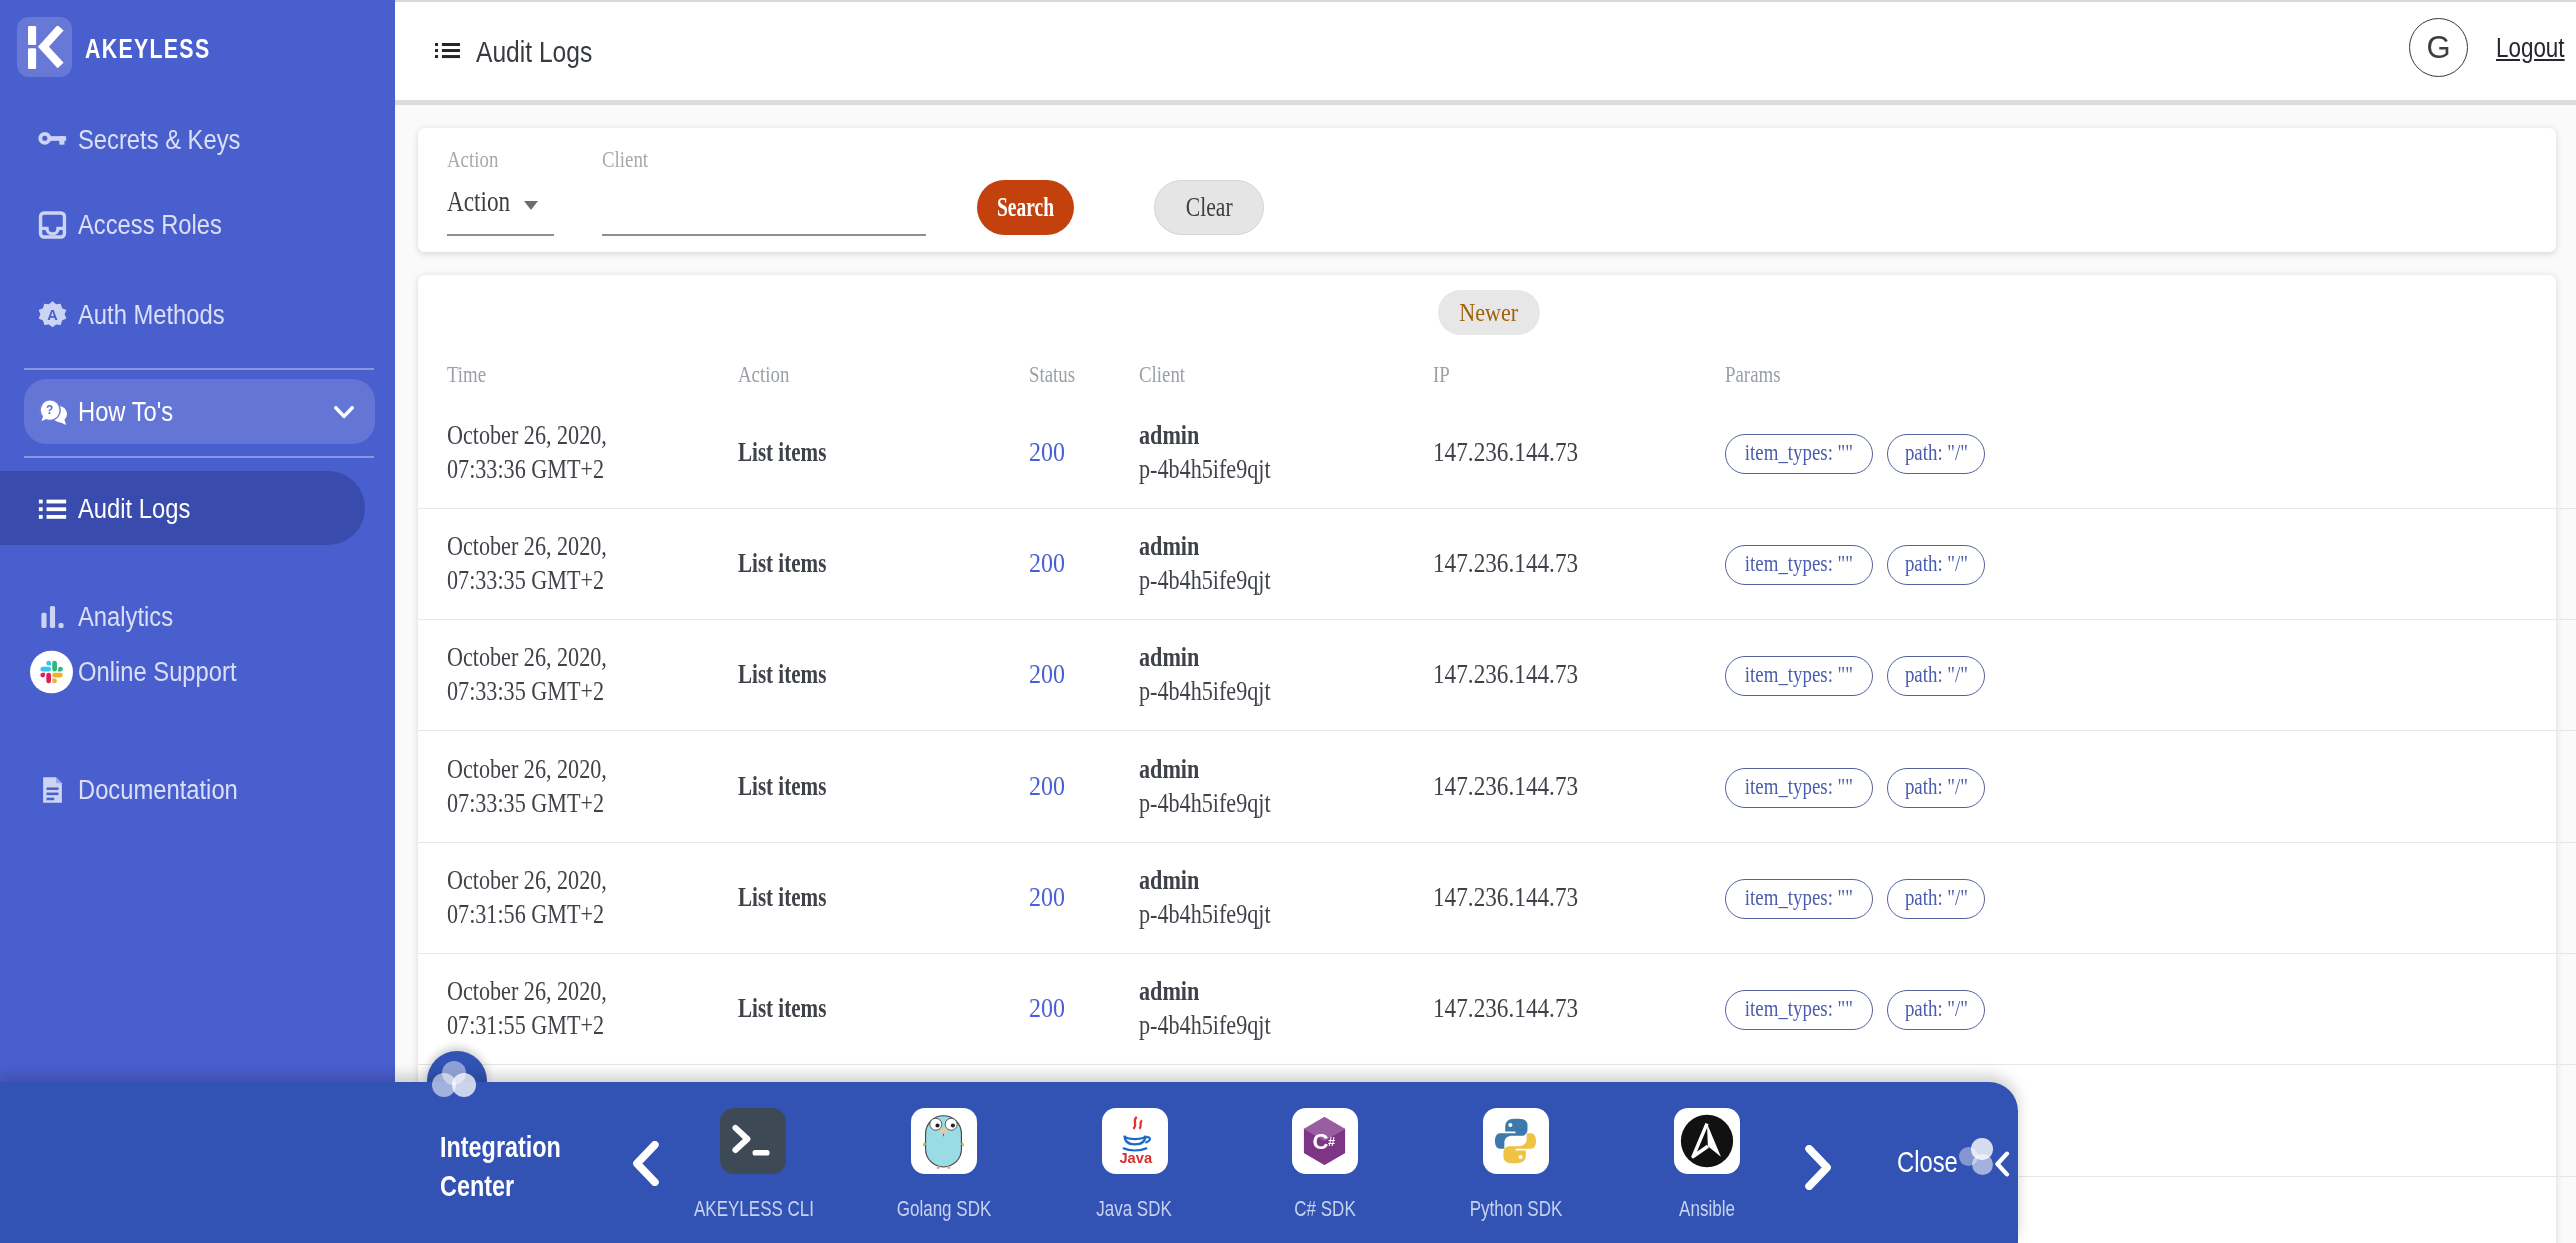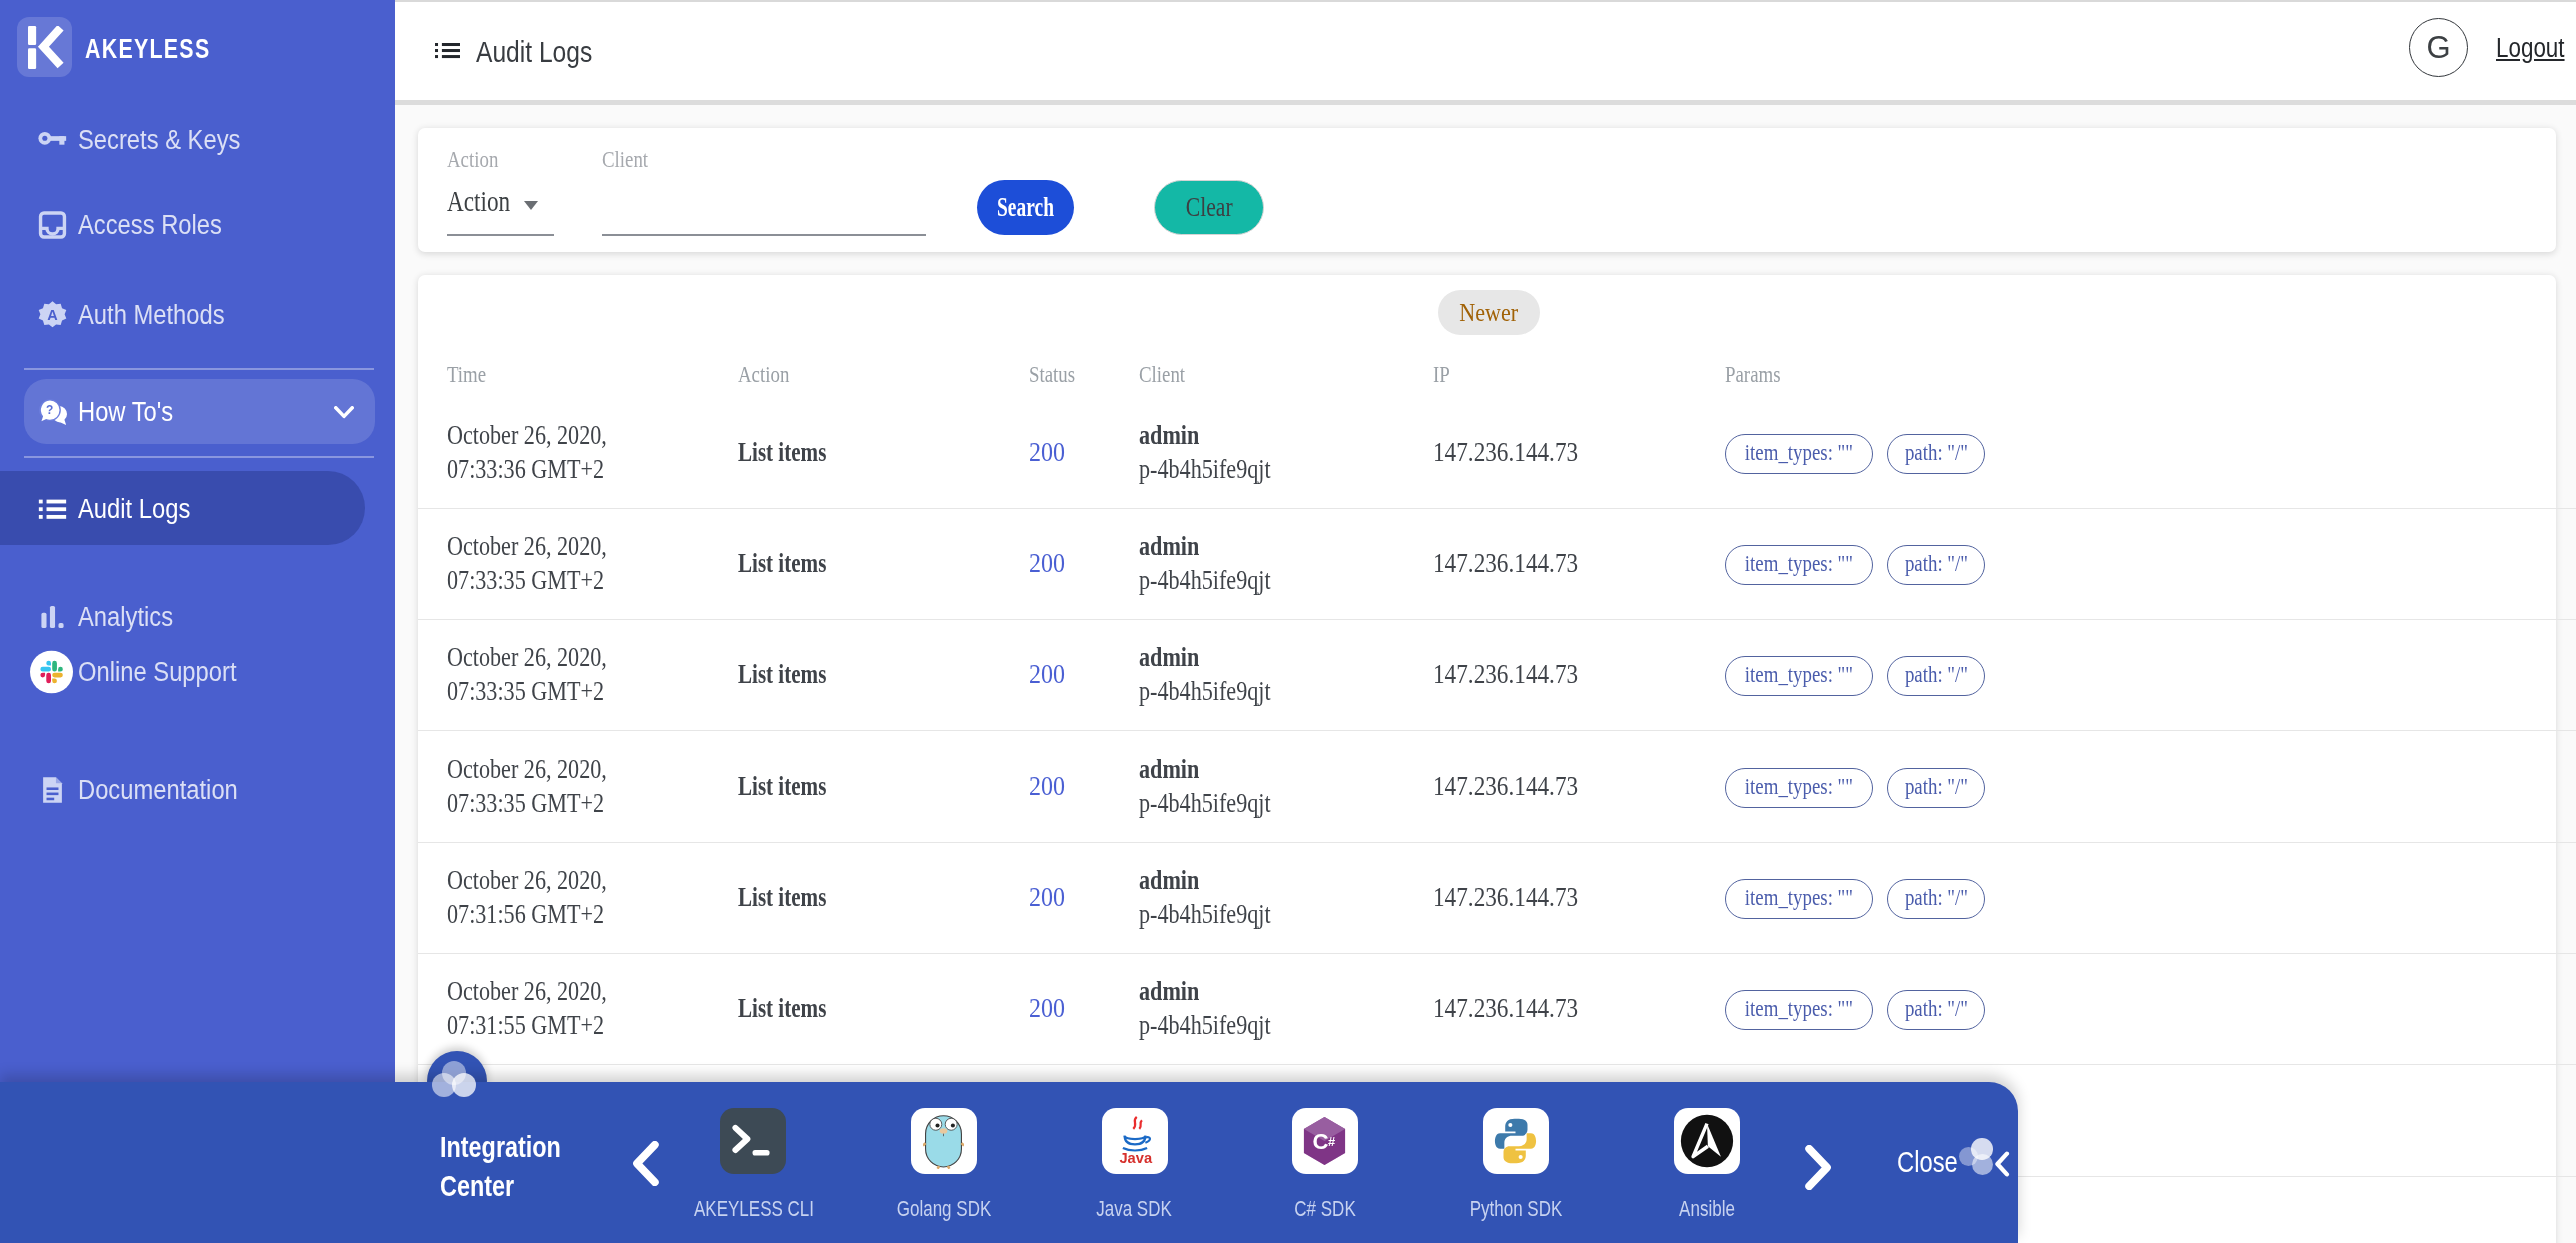--- a/index.html
+++ b/index.html
@@ -25,23 +25,23 @@
 
   
   .card { position:absolute; background:#fff; border-radius:7px; box-shadow:0 1.7px 7px rgba(0,0,0,0.14);font-family:Liberation Serif, serif; }
   #filter-card { left:418px; top:128px; width:2138px; height:124px; }
   .flabel { position:absolute; top:19px; font-size:23px; color:#a6a9ae; transform:scaleX(0.82); transform-origin:left center; }
   .fline { position:absolute; height:1.7px; background:#8b8f96; top:106px; }
   #action-val { position:absolute; left:28.5px; top:57px; font-size:29px; color:#3c4043; transform:scaleX(0.8); transform-origin:left center; }
   #action-caret { position:absolute; left:106px; top:73px; width:0; height:0; border-left:7.8px solid transparent; border-right:7.8px solid transparent; border-top:9.5px solid #6a6e73; }
   .btn { position:absolute; top:52px; height:55px; border-radius:28px; font-size:27px; text-align:center; }
   .btn .sq { display:inline-block; transform:scaleX(0.8); }
-  #btn-search { left:559px; width:97px; background:#1d4ed8; color:#fff; font-weight:bold; line-height:55px; }
+  #btn-search { left:559px; width:97px; background:#c2410c; color:#fff; font-weight:bold; line-height:55px; }
   #btn-search .sq { transform:scaleX(0.72); }
-  #btn-clear { left:736px; width:110px; background:#14b8a6; border:1.7px solid #d4d4d4; color:#3c4043; line-height:52px; }
+  #btn-clear { left:736px; width:110px; background:#e5e5e5; border:1.7px solid #d4d4d4; color:#3c4043; line-height:52px; }
 
   
   #table-card { left:418px; top:275px; width:2138px; height:1036px; border-radius:7px 7px 0 0; }
   #newer { position:absolute; left:1020px; top:14.7px; width:102px; height:45px; background:#e7e7e7; border-radius:22.4px; font-size:26px; color:#a16207; text-align:center; line-height:45px; }
   .th { position:absolute; top:87px; font-size:23px; color:#9aa0a6; transform:scaleX(0.82); transform-origin:left center; }
   .sq2 { display:inline-block; transform:scaleX(0.85); }
   .row { position:absolute; left:0; width:2456px; height:111px; border-bottom:0.9px solid #e6e6e6; }
   .cell { position:absolute; font-size:27px; color:#3f4349; }
   .c-time { left:28.5px; top:20px; line-height:34px; transform:scaleX(0.82); transform-origin:left top; }
   .c-action { left:320px; top:39px; font-weight:bold; transform:scaleX(0.78); transform-origin:left top; }

